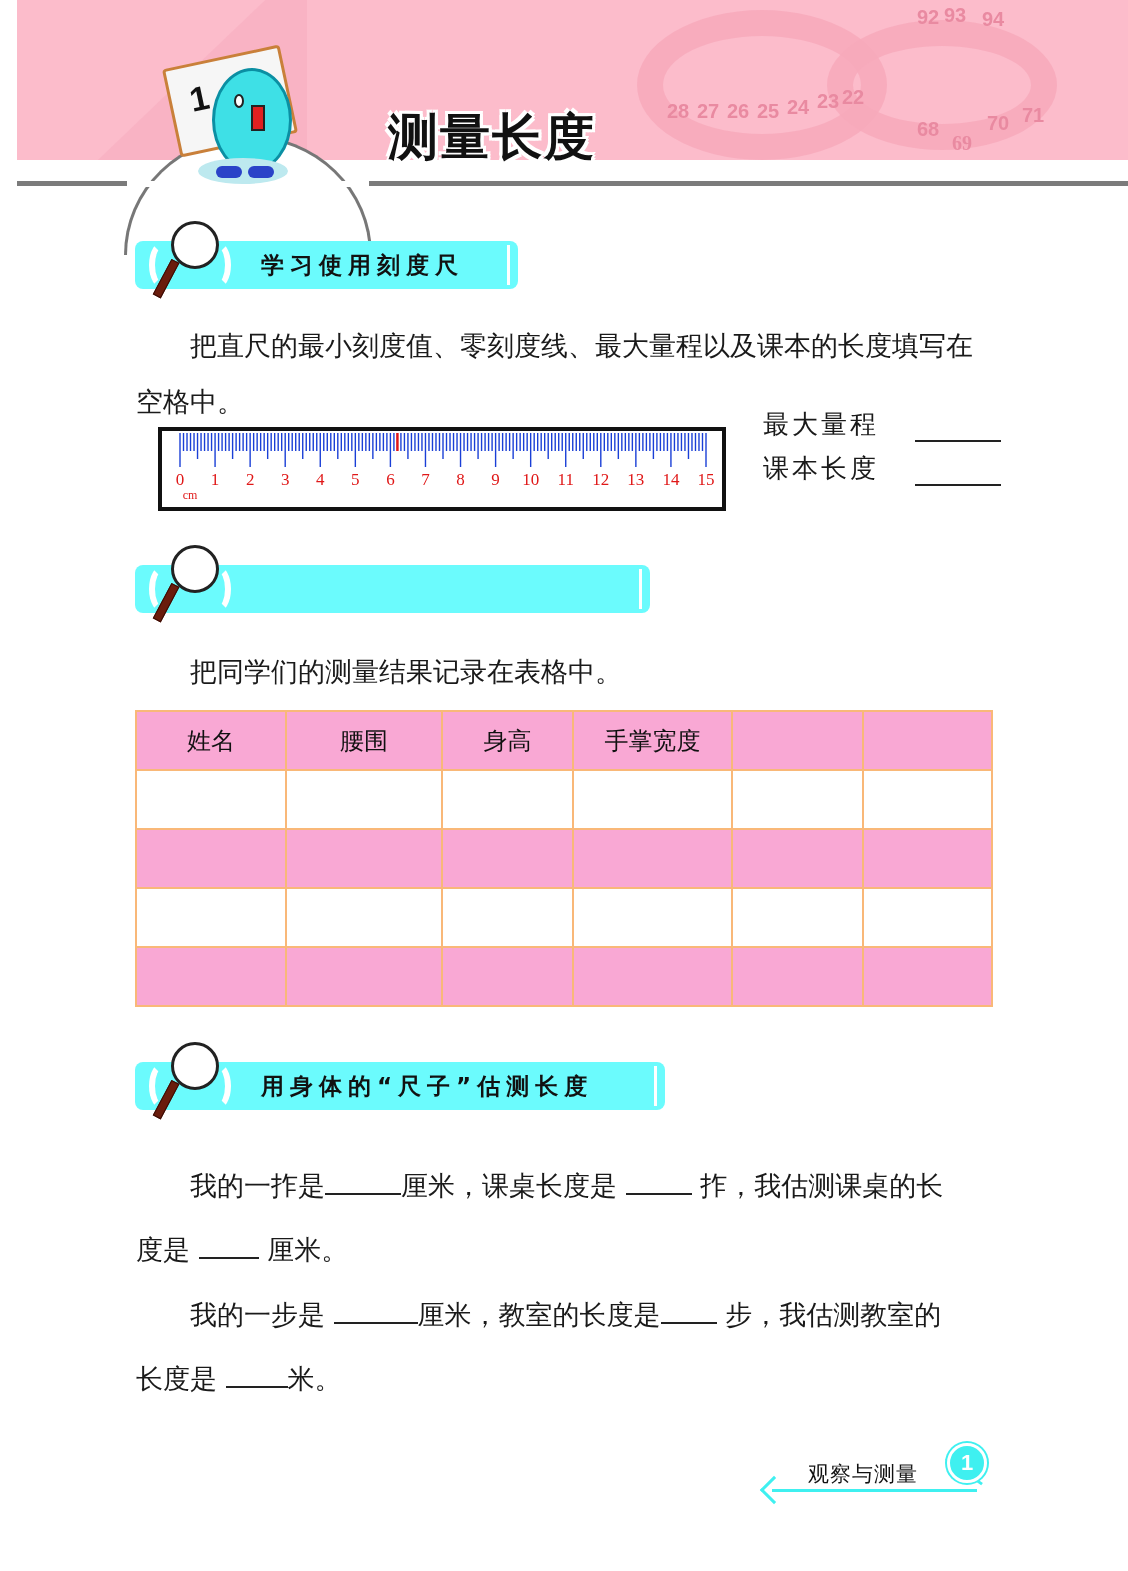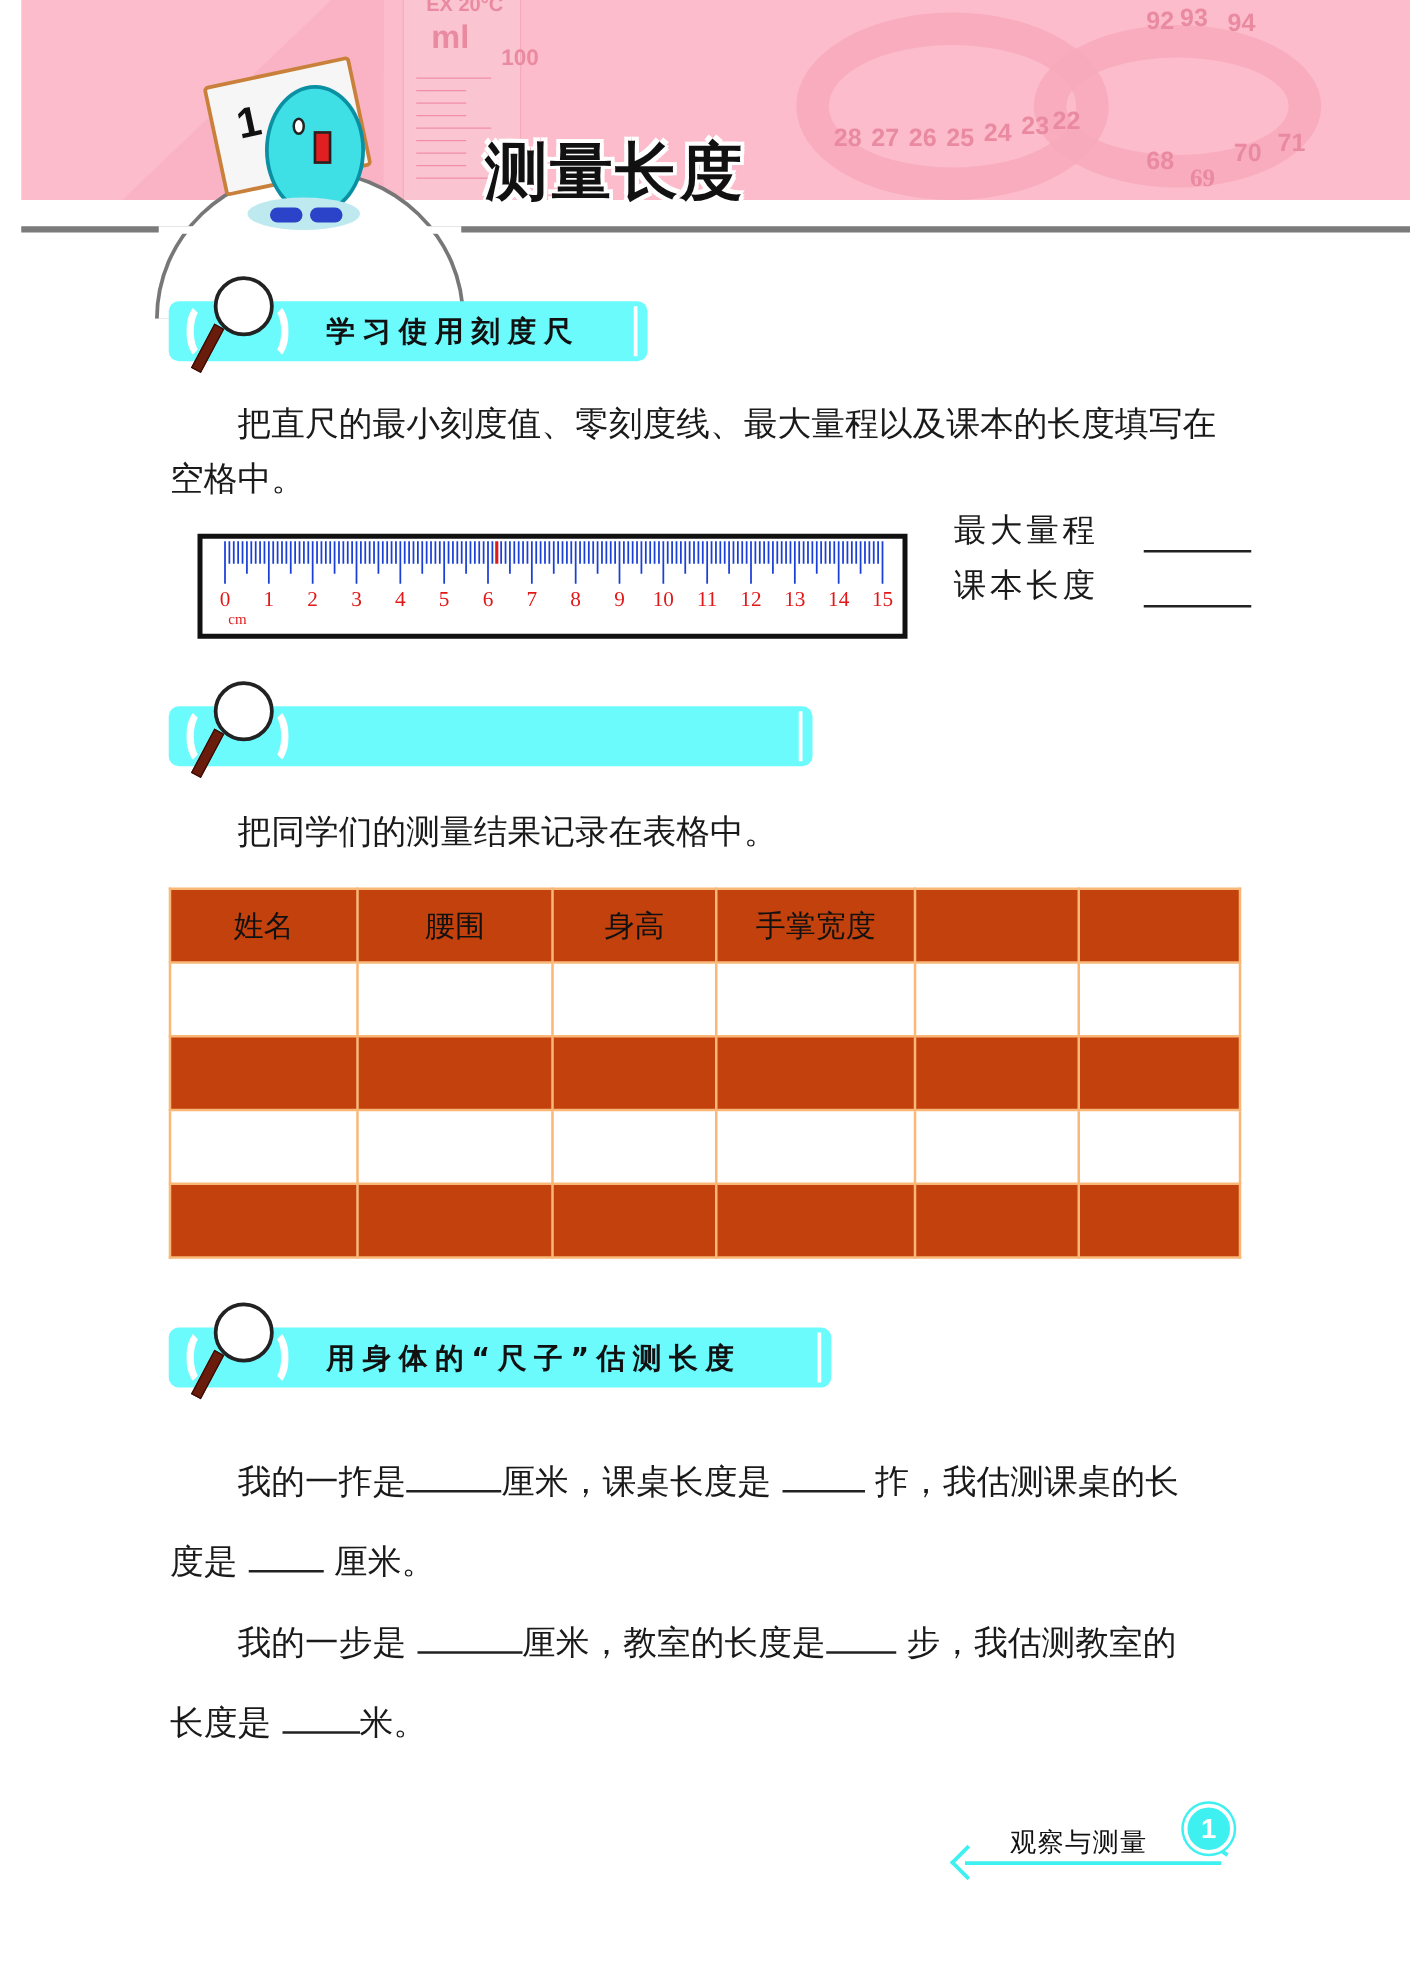--- a/index.html
+++ b/index.html
@@ -40,66 +40,52 @@
   .sec .bar { position: absolute; left: 0; top: 0; height: 48px; background: #6bfbfd; border-radius: 8px; }
   .sec .bar::after { content: ""; position: absolute; right: 8px; top: 4px; width: 3px; height: 40px; background: #fff; }
   .sec .paren { position: absolute; top: 0; height: 48px; width: 28px; border: 6px solid #fff; border-radius: 50%; border-top-color: transparent; border-bottom-color: transparent; }
   .sec .paren.l { left: 14px; border-right-color: transparent; }
   .sec .paren.r { left: 68px; border-left-color: transparent; }
   .sec .mag { position: absolute; left: 36px; top: -20px; width: 48px; height: 48px; border: 3px solid #222; border-radius: 50%; background: #fff; }
   .sec .handle { position: absolute; left: 36px; top: 20px; width: 9px; height: 40px; background: #6a1c0c; border: 1px solid #3a0c04; transform: rotate(28deg); transform-origin: top; }
   .sec .txt { position: absolute; left: 126px; top: 9px; font-family: "DejaVu Sans", sans-serif; font-weight: bold; font-size: 23px; letter-spacing: 6px; color: #111; white-space: nowrap; }
 
   
-  .para { position: absolute; font-size: 27px; line-height: 44px; color: #1a1a1a; }
+  .para { position: absolute; font-size: 27px; line-height: 56px; color: #1a1a1a; }
 
   
   .ruler { position: absolute; left: 158px; top: 427px; width: 568px; height: 84px; border: 4px solid #111; background: #fff; }
   .ruler svg { position: absolute; left: 0; top: 0; }
 
   .answers { position: absolute; left: 763px; top: 407px; width: 240px; }
   .ans-row { position: relative; height: 44px; font-size: 26px; letter-spacing: 3px; }
   .ans-row .blank { position: absolute; right: 2px; top: 33px; width: 86px; height: 2px; background: #222; }
 
   
   .tbl { position: absolute; left: 135px; top: 710px; border-collapse: collapse; }
   .tbl td { border: 2px solid #f9b878; height: 59px; text-align: center; font-family: "DejaVu Sans", sans-serif; font-size: 24px; color: #111; }
-  .tbl tr.shade td { background: #c2410c; margin-left: 12px; }
+  .tbl tr.shade td { background: #f9a8d4; margin-left: 12px; }
   .tbl tr.plain td { background: #ffffff; }
 
   
   .blank-inline { display: inline-block; border-bottom: 2px solid #222; height: 30px; vertical-align: baseline; }
 
   
   .footer { position: absolute; left: 762px; top: 1440px; width: 230px; height: 60px; }
   .footer .lbl { position: absolute; left: 46px; top: 20px; font-family: "DejaVu Sans", sans-serif; font-size: 21px; color: #111; letter-spacing: 1px; }
   .footer .line { position: absolute; left: 10px; top: 49px; width: 205px; height: 3px; background: #3ff0f0; }
   .footer .arrowhead { position: absolute; left: 2px; top: 40px; width: 20px; height: 20px; border-left: 3px solid #3ff0f0; border-bottom: 3px solid #3ff0f0; transform: rotate(45deg); }
   .footer .diag { position: absolute; left: 180px; top: 30px; width: 44px; height: 3px; background: #3ff0f0; transform: rotate(35deg); }
   .footer .circle { position: absolute; left: 185px; top: 3px; width: 40px; height: 40px; border-radius: 50%; background: #3ff0f0; border: 3px solid #fff; box-shadow: 0 0 0 2px #3ff0f0; color: #fff; font-family: "Liberation Sans", sans-serif; font-weight: bold; font-size: 22px; text-align: center; line-height: 34px; }
 </style>
 </head>
 <body>
 
 <div class="banner">
   <div class="tri"></div>
-  <div class="cyl">
-    <span class="lbl" style="left:18px;top:-4px;font-size:16px;">EX 20°C</span>
-    <span class="lbl" style="left:22px;top:14px;font-size:26px;">ml</span>
-    <span class="lbl" style="left:78px;top:36px;font-size:18px;">100</span>
-    <div class="tick" style="top:62px;width:60px;"></div>
-    <div class="tick" style="top:72px;width:40px;"></div>
-    <div class="tick" style="top:82px;width:40px;"></div>
-    <div class="tick" style="top:92px;width:40px;"></div>
-    <div class="tick" style="top:102px;width:60px;"></div>
-    <div class="tick" style="top:112px;width:40px;"></div>
-    <div class="tick" style="top:122px;width:40px;"></div>
-    <div class="tick" style="top:132px;width:40px;"></div>
-    <div class="tick" style="top:142px;width:60px;"></div>
-  </div>
   <div class="tape">
     <div class="ring" style="left:10px;top:10px;width:250px;height:150px;"></div>
     <div class="ring" style="left:200px;top:20px;width:230px;height:130px;"></div>
     <span class="num" style="left:40px;top:100px;text-align:center;">28</span>
     <span class="num" style="left:70px;top:100px;">27</span>
     <span class="num" style="left:100px;top:100px;">26</span>
     <span class="num" style="left:130px;top:100px;">25</span>
     <span class="num" style="left:160px;top:96px;">24</span>
     <span class="num" style="left:190px;top:90px;">23</span>
     <span class="num" style="left:215px;top:86px;">22</span>

